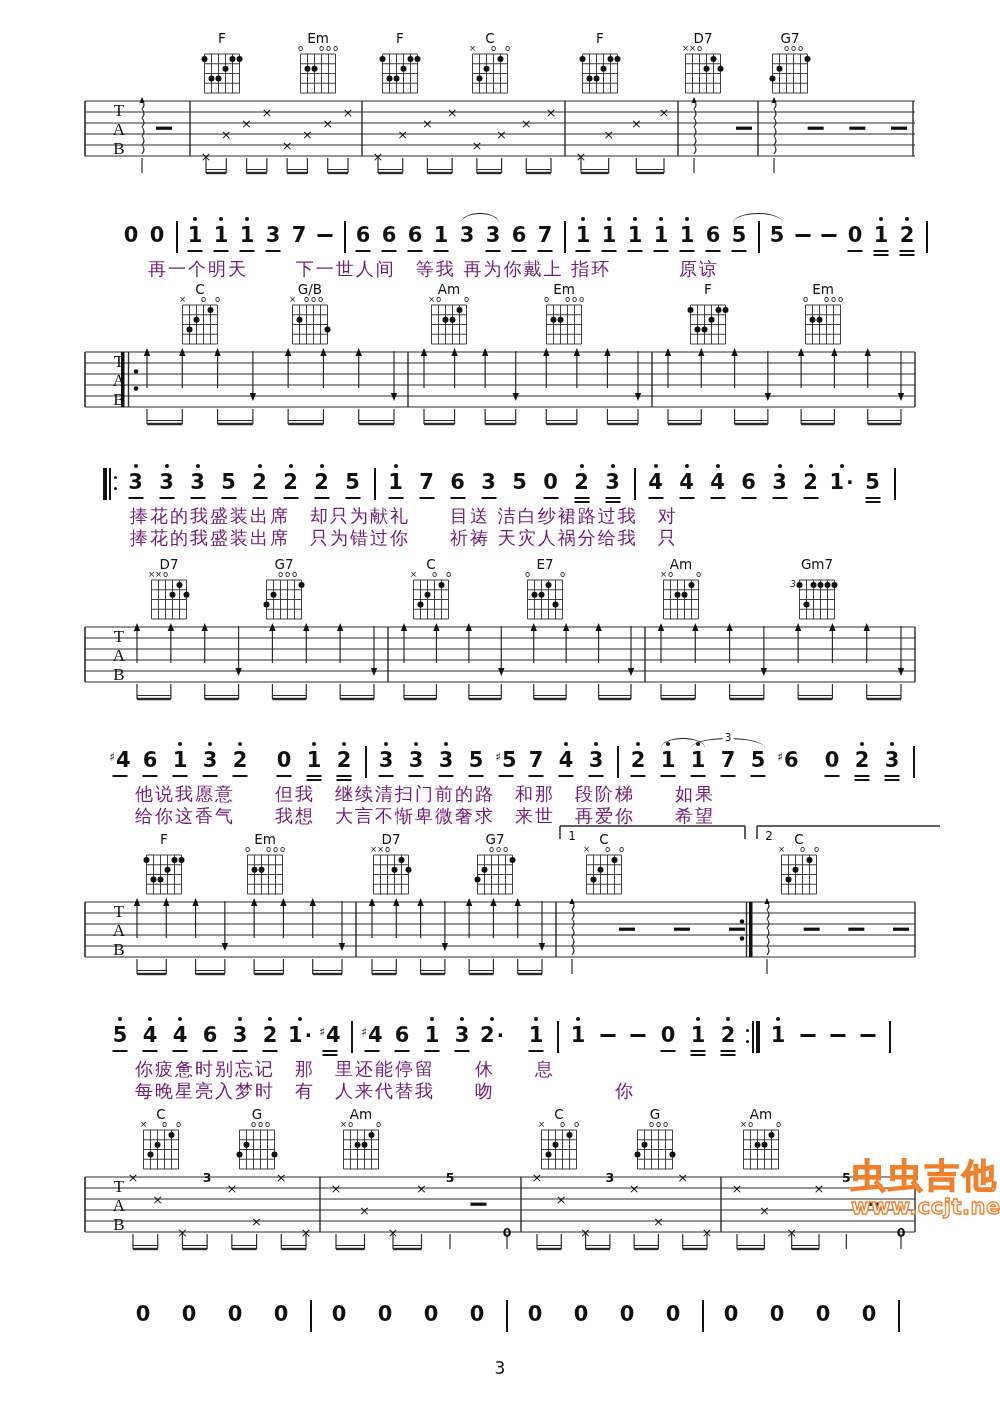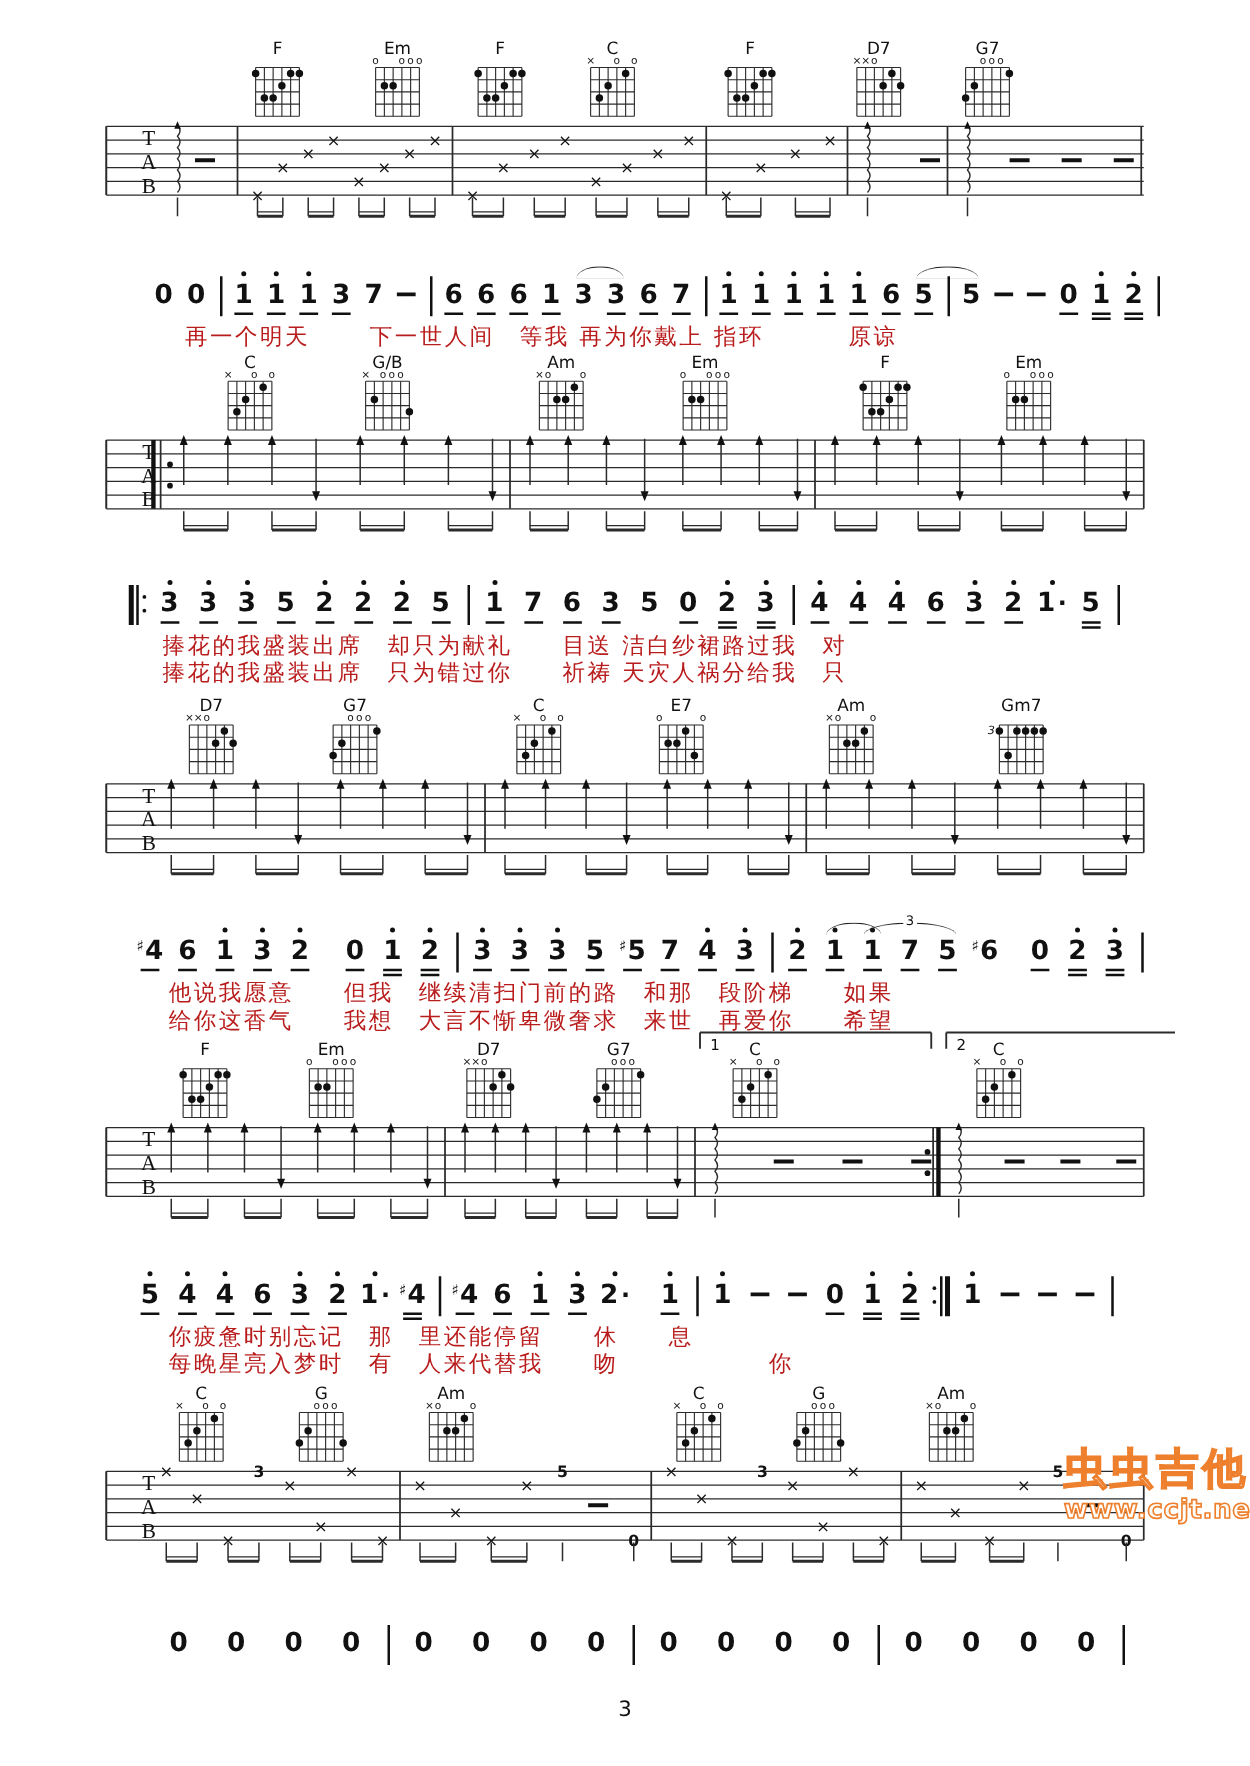--- a/index.html
+++ b/index.html
@@ -10,21 +10,21 @@
   .tk{position:relative;display:inline-block;height:46px;vertical-align:top;text-align:center;box-sizing:border-box;}
   .dgt{font-size:21px;font-weight:600;line-height:1;display:inline-block;margin-top:12px;color:#111;}
   .sh{font-size:12px;position:relative;top:-6px;margin-right:1px;}
   .dt{font-size:19px;margin-left:2px;}
   .od{position:absolute;top:4px;left:50%;width:4px;height:4px;border-radius:50%;background:#111;transform:translateX(-50%);}
   .ul{position:absolute;left:50%;transform:translateX(-50%);width:15px;height:1.7px;background:#111;}
   .dashg{position:absolute;top:21px;left:50%;transform:translateX(-50%);width:15px;height:3px;background:#111;}
   .vln{position:absolute;top:8px;left:50%;width:1.6px;height:32px;background:#111;}
   .rpbar{position:absolute;top:8px;height:32px;background:#111;}
   .rpdot{position:absolute;width:3.4px;height:3.4px;border-radius:50%;background:#111;}
-  .ly{position:absolute;white-space:pre;font-size:18px;letter-spacing:2px;color:#b91c1c;}
+  .ly{position:absolute;white-space:pre;font-size:18px;letter-spacing:2px;color:#701a75;}
   .arc{position:absolute;border-top:1.5px solid #222;border-radius:50% 50% 0 0/100% 100% 0 0;height:9px;top:0;}
   .arclb{position:absolute;font-size:10.5px;color:#111;background:#fff;padding:0 2px;transform:translate(-50%,-60%);}
   .watermark{position:absolute;left:851px;top:1156px;z-index:5;color:#fffdf9;
              -webkit-text-stroke:1.3px #ee7f2d;font-weight:700;line-height:1.15;}
   .wm1{font-size:34px;letter-spacing:3px;}
   .wm2{font-size:21px;letter-spacing:0.5px;}
   .pagenum{position:absolute;left:0;top:1358px;width:1000px;text-align:center;font-size:17px;color:#111;}
 </style>
 </head>
 <body>

